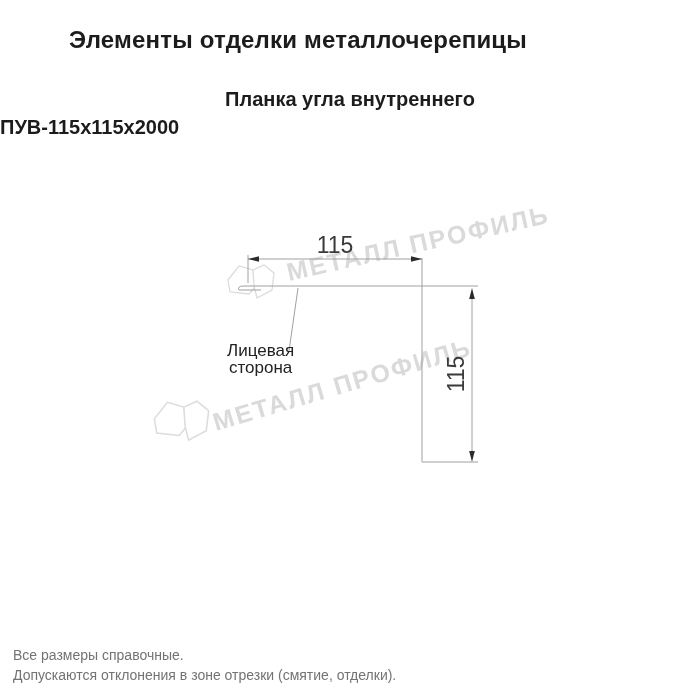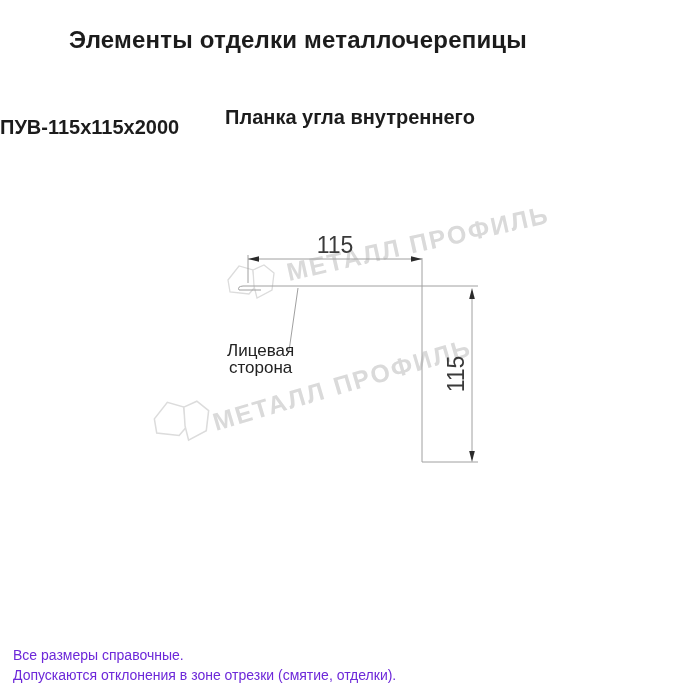--- a/index.html
+++ b/index.html
@@ -12,31 +12,31 @@
   }
   .title{
     position:absolute;top:26px;left:0;width:596px;
     text-align:center;
     font-size:24px;font-weight:bold;color:#1c1c1c;
     letter-spacing:0.2px;
   }
   .product-name{
     position:absolute;top:88px;left:0;width:700px;
     text-align:center;
-    font-size:20px;font-weight:bold;color:#1c1c1c;margin-top:18px;
+    font-size:20px;font-weight:bold;color:#1c1c1c;
   }
   .product-code{
     position:absolute;top:116px;left:0;width:656px;
     text-align:left;
     font-size:20px;font-weight:bold;color:#1c1c1c;
   }
   svg.drawing{position:absolute;top:0;left:0;}
   .footer{
     position:absolute;left:13px;top:645px;width:640px;
-    font-size:14px;color:#6d28d9;line-height:20px;
+    font-size:14px;color:#737373;line-height:20px;
   }
   
   .dim-text{
     font-family:"Liberation Sans", sans-serif;
     font-size:23px;fill:#3a3a3a;
   }
   .label-text{
     font-family:"Liberation Sans", sans-serif;
     font-size:17px;fill:#222222;
   }

